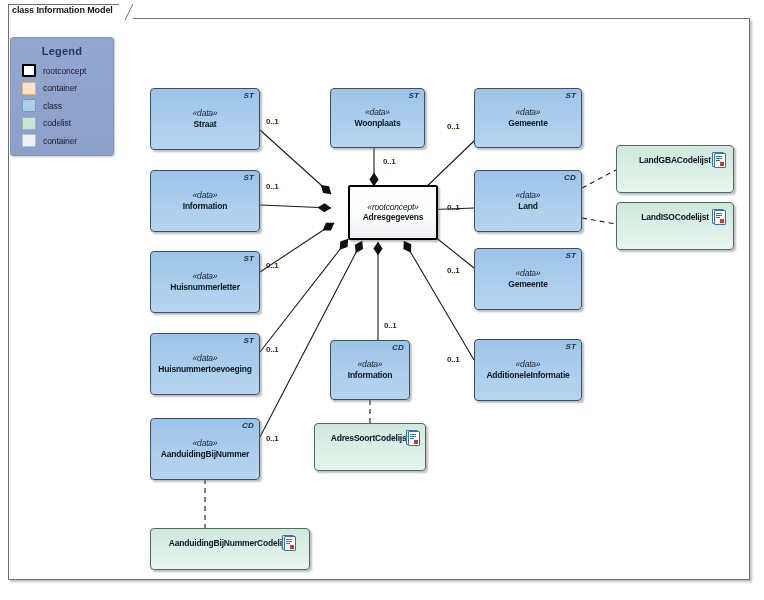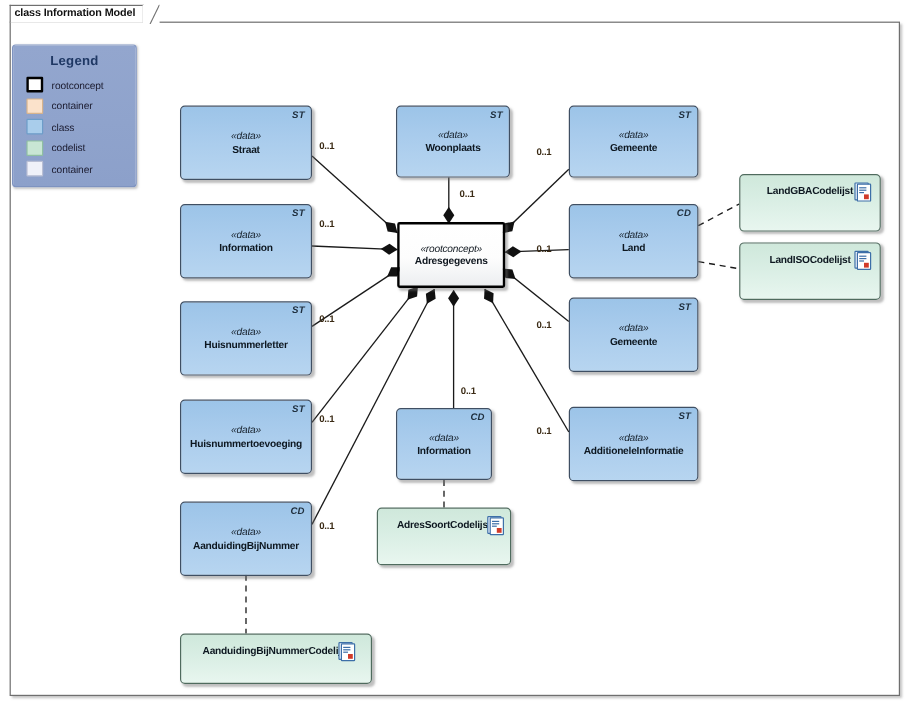--- a/index.html
+++ b/index.html
@@ -64,21 +64,21 @@
     position:absolute;box-sizing:border-box;
     border:1px solid #3f4f63;border-radius:4px;
     box-shadow:2px 2px 2px rgba(110,110,110,.45);
     z-index:3;
   }
   .cls.data{
     background:linear-gradient(180deg,#9cc4e8 0%,#a8cbec 40%,#b7d5f0 100%);
   }
   .cls.root{
     background:linear-gradient(180deg,#ffffff 0%,#fdfdfd 55%,#eceef0 100%);
-    border:2px solid #000000;border-radius:2px;z-index:5;
+    border:2px solid #000000;border-radius:2px;z-index:5;margin-left:17px;
   }
   .cls.codelist{
     background:linear-gradient(180deg,#cfe8db 0%,#d9eee4 45%,#e8f6ef 100%);
     border:1px solid #4f6b5e;
   }
   .cls-marker{
     position:absolute;right:5px;top:2px;font-size:8px;font-style:italic;
     font-weight:bold;color:#20303f;letter-spacing:.2px;
   }
   .cls-body{

